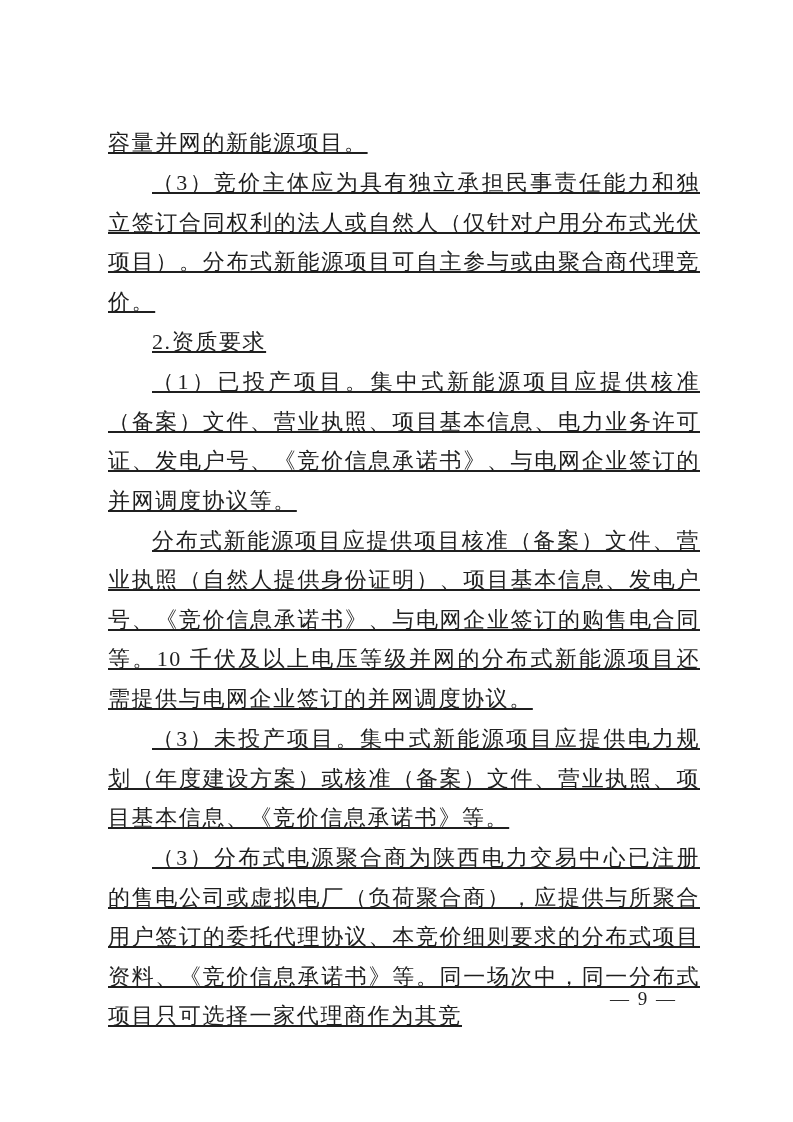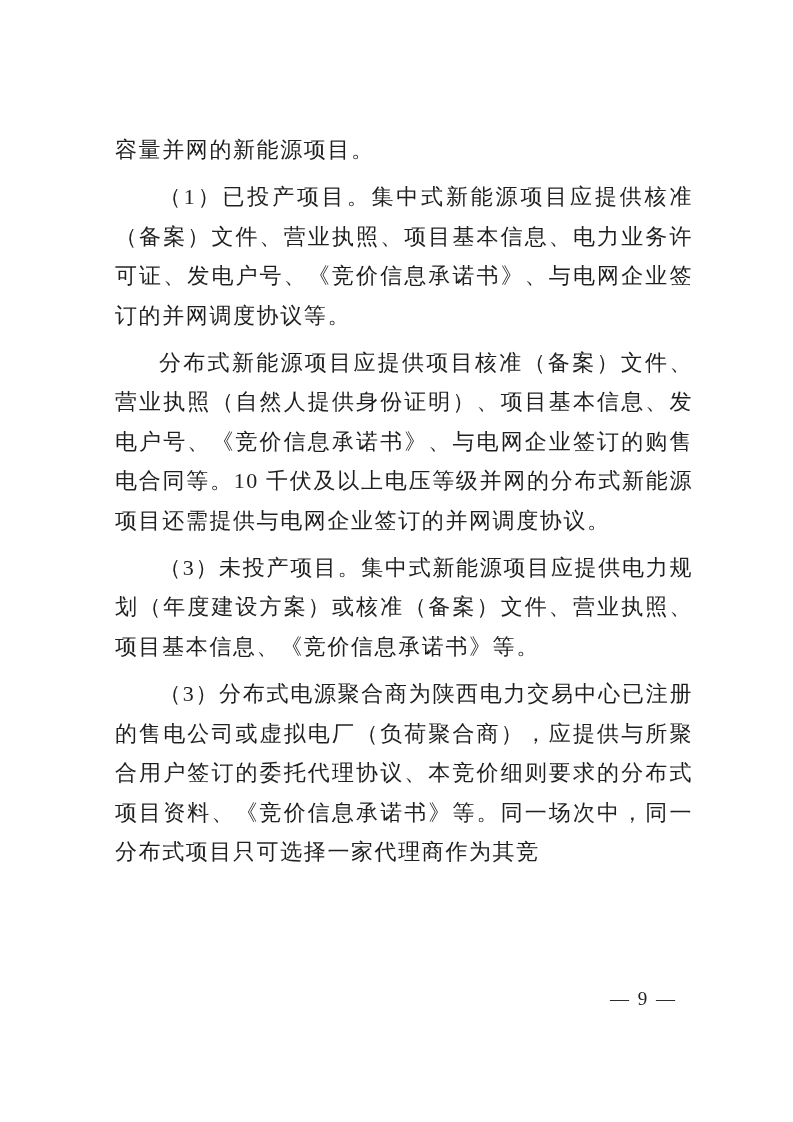--- a/index.html
+++ b/index.html
@@ -25,41 +25,44 @@
       top: 122px;
       width: 594px;
       color: #1f1f1f;
       font-size: 22px;
       line-height: 39.4px;
       text-align: justify;
       text-justify: inter-character;
       letter-spacing: 1.6px;
     }
     .doc-body p {
-      margin: 8px;
+      margin: 1px;
       padding: 0;
+      text-decoration: underline;
     }
     .doc-body p.indent {
       text-indent: 2em;
     }
     .page-footer {
       position: absolute;
       top: 988px;
       right: 116px;
       font-size: 19px;
       letter-spacing: 2px;
       color: #1f1f1f;
       font-family: "Liberation Serif", "DejaVu Serif", serif;
     }
   </style>
 </head>
 <body>
 
 <div class="page">
   <div class="doc-body">
     <p>容量并网的新能源项目。</p>
+    <p class="indent">（3）竞价主体应为具有独立承担民事责任能力和独立签订合同权利的法人或自然人（仅针对户用分布式光伏项目）。分布式新能源项目可自主参与或由聚合商代理竞价。</p>
+    <p class="indent">2.资质要求</p>
     <p class="indent">（1）已投产项目。集中式新能源项目应提供核准（备案）文件、营业执照、项目基本信息、电力业务许可证、发电户号、《竞价信息承诺书》、与电网企业签订的并网调度协议等。</p>
     <p class="indent">分布式新能源项目应提供项目核准（备案）文件、营业执照（自然人提供身份证明）、项目基本信息、发电户号、《竞价信息承诺书》、与电网企业签订的购售电合同等。10 千伏及以上电压等级并网的分布式新能源项目还需提供与电网企业签订的并网调度协议。</p>
     <p class="indent">（3）未投产项目。集中式新能源项目应提供电力规划（年度建设方案）或核准（备案）文件、营业执照、项目基本信息、《竞价信息承诺书》等。</p>
     <p class="indent">（3）分布式电源聚合商为陕西电力交易中心已注册的售电公司或虚拟电厂（负荷聚合商），应提供与所聚合用户签订的委托代理协议、本竞价细则要求的分布式项目资料、《竞价信息承诺书》等。同一场次中，同一分布式项目只可选择一家代理商作为其竞</p>
   </div>
   <div class="page-footer">— 9 —</div>
 </div>
 
 </body></html>

